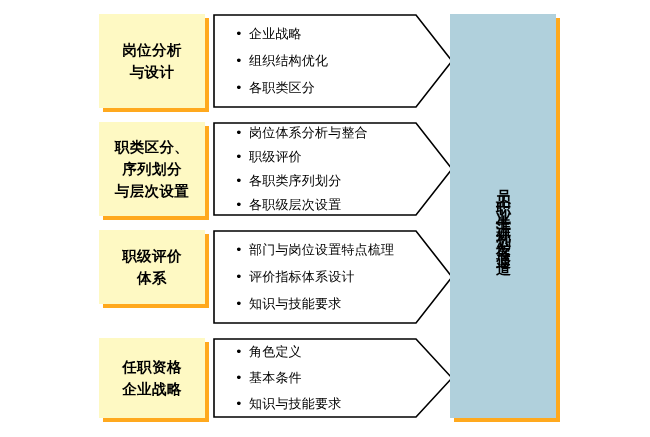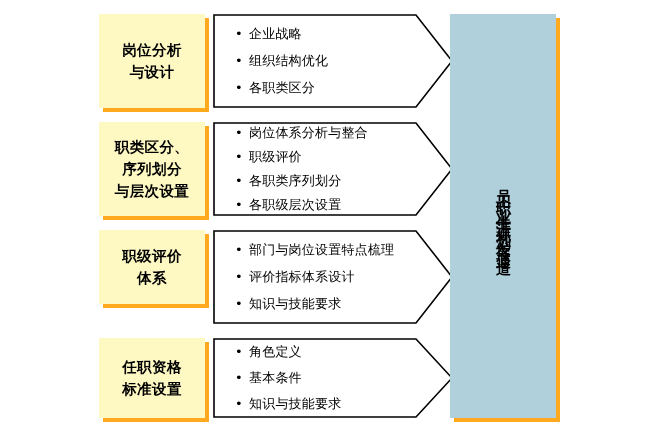--- a/index.html
+++ b/index.html
@@ -187,21 +187,21 @@
       </div>
       <div class="bullet-row" style="margin-top:11px;">
         <span class="bullet-dot">•</span>
         <span class="bullet-text">知识与技能要求</span>
       </div>
     </div>
   </div>
 
   <div class="stage-box" style="top:338px; height:80px;">
     <span class="stage-label">任职资格
-标准设置</span>
+企业战略</span>
   </div>
   <div class="chevron" style="top:338px; height:80px;">
     <svg viewBox="0 0 240 80" preserveAspectRatio="none">
       <polygon points="1,1 203,1 239,40 203,79 1,79" fill="#ffffff" stroke="#000000" stroke-width="1.6" vector-effect="non-scaling-stroke"></polygon>
     </svg>
     <div class="chevron-items">
       <div class="bullet-row">
         <span class="bullet-dot">•</span>
         <span class="bullet-text">角色定义</span>
       </div>

